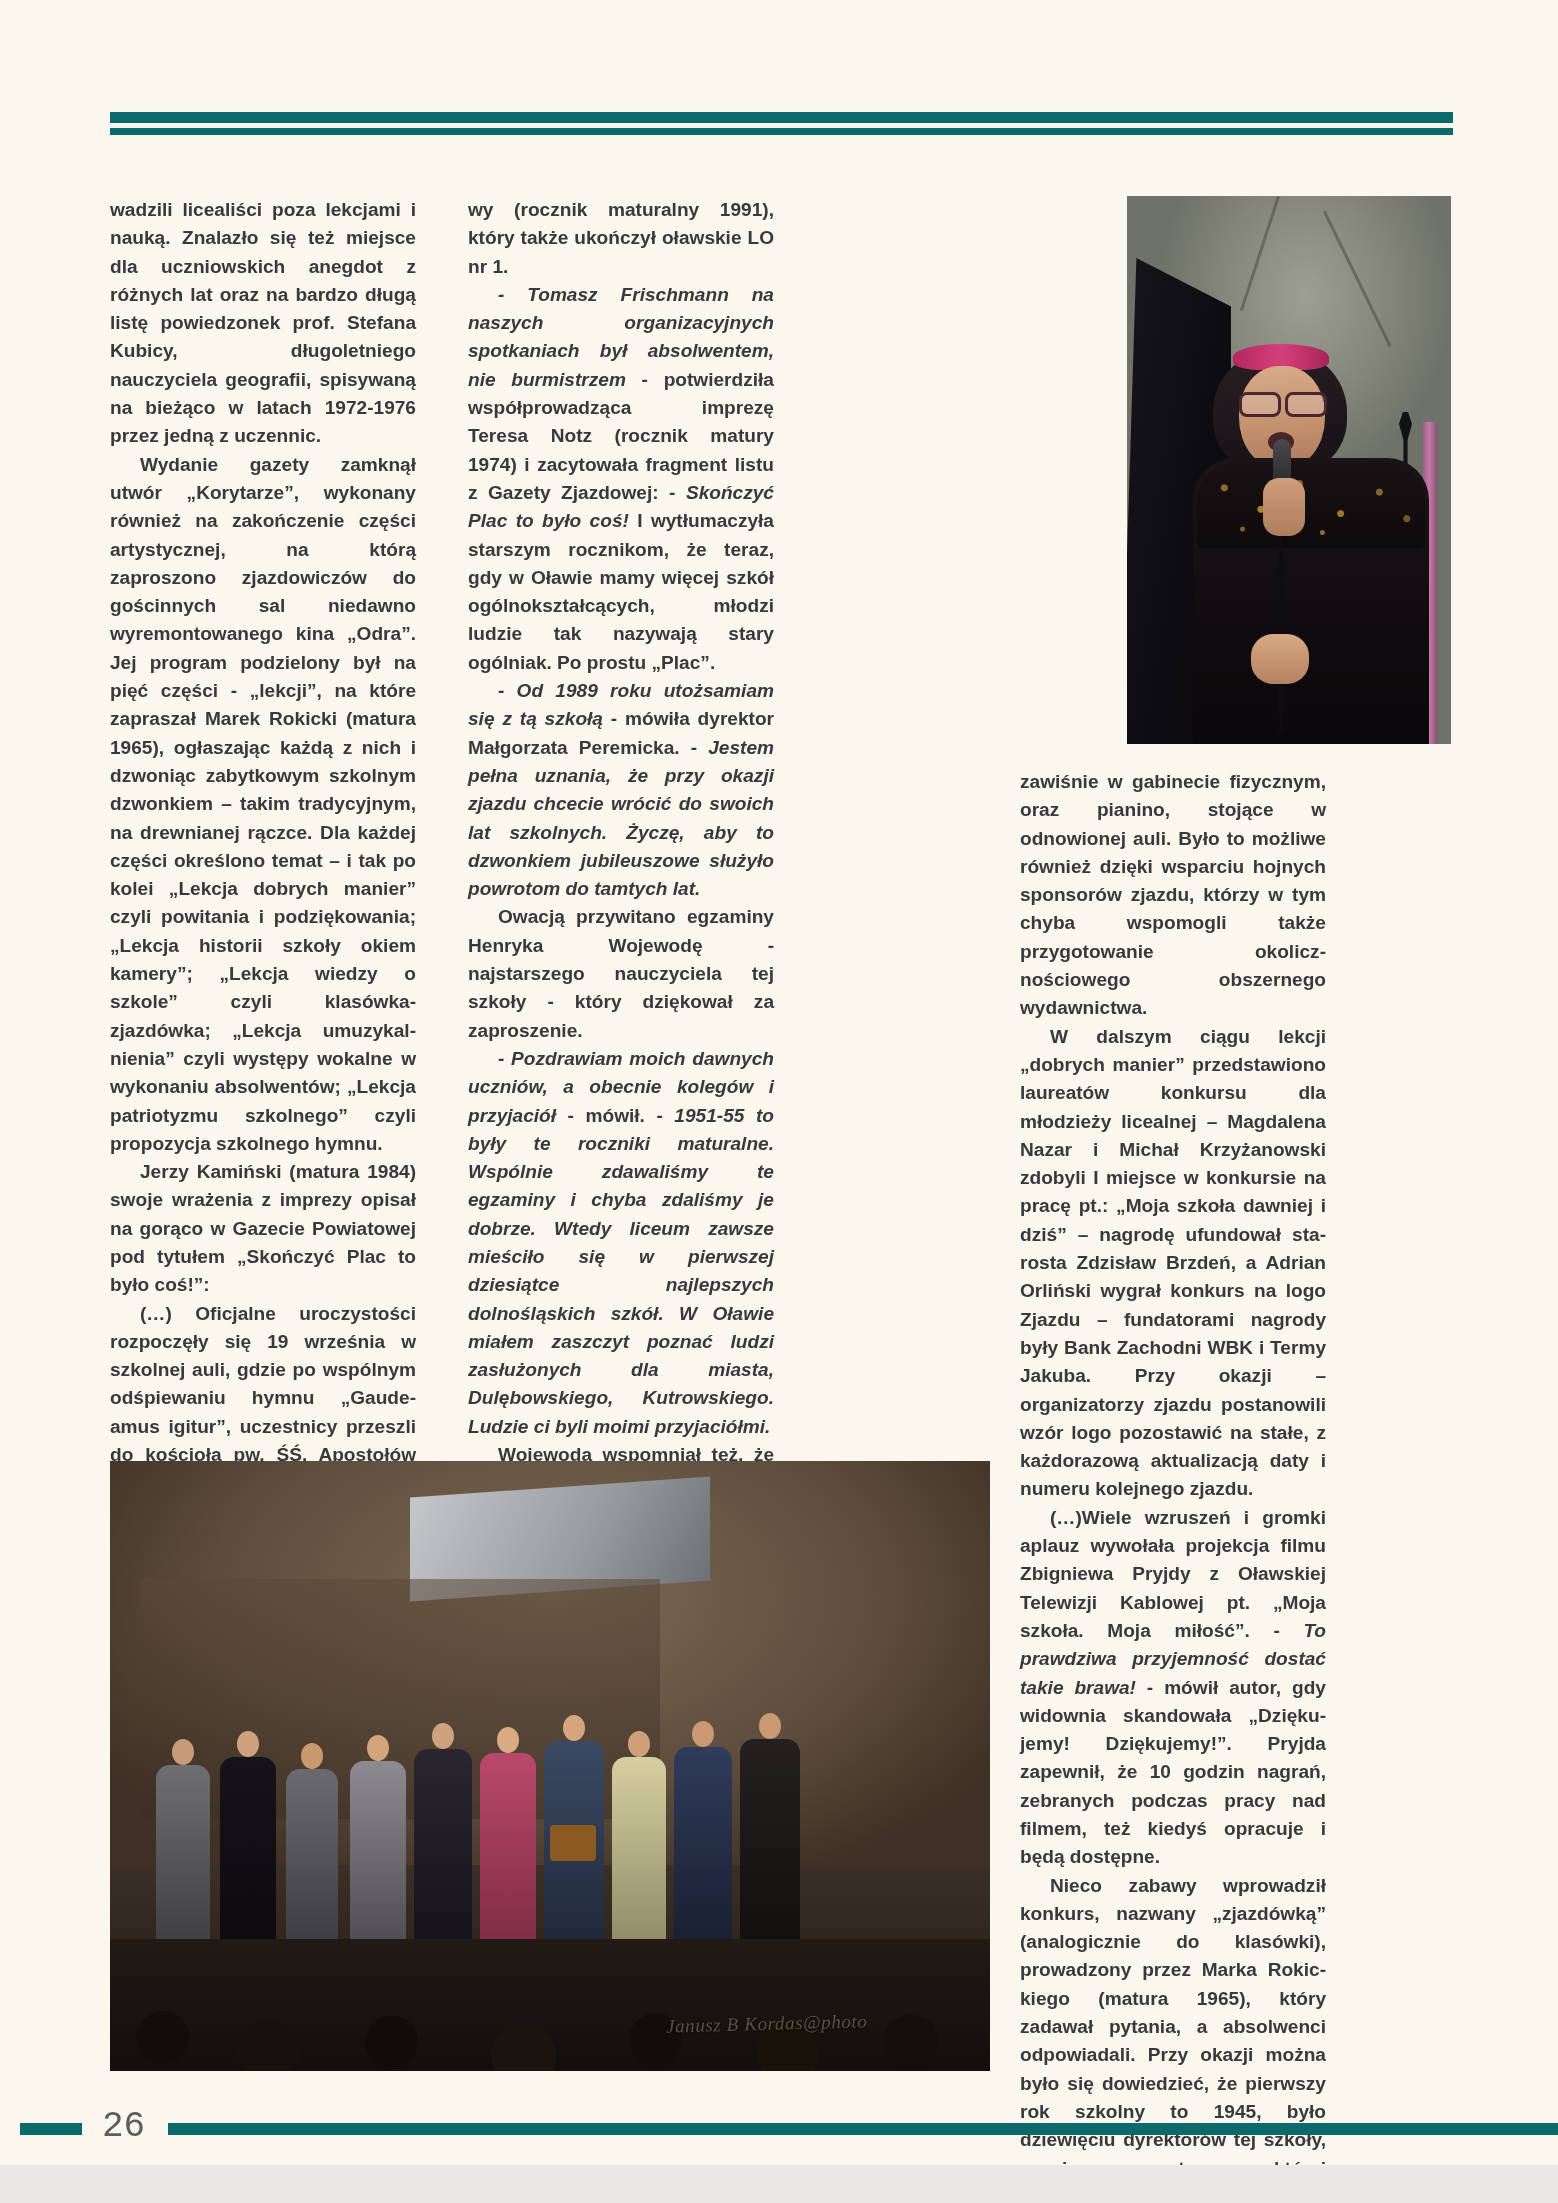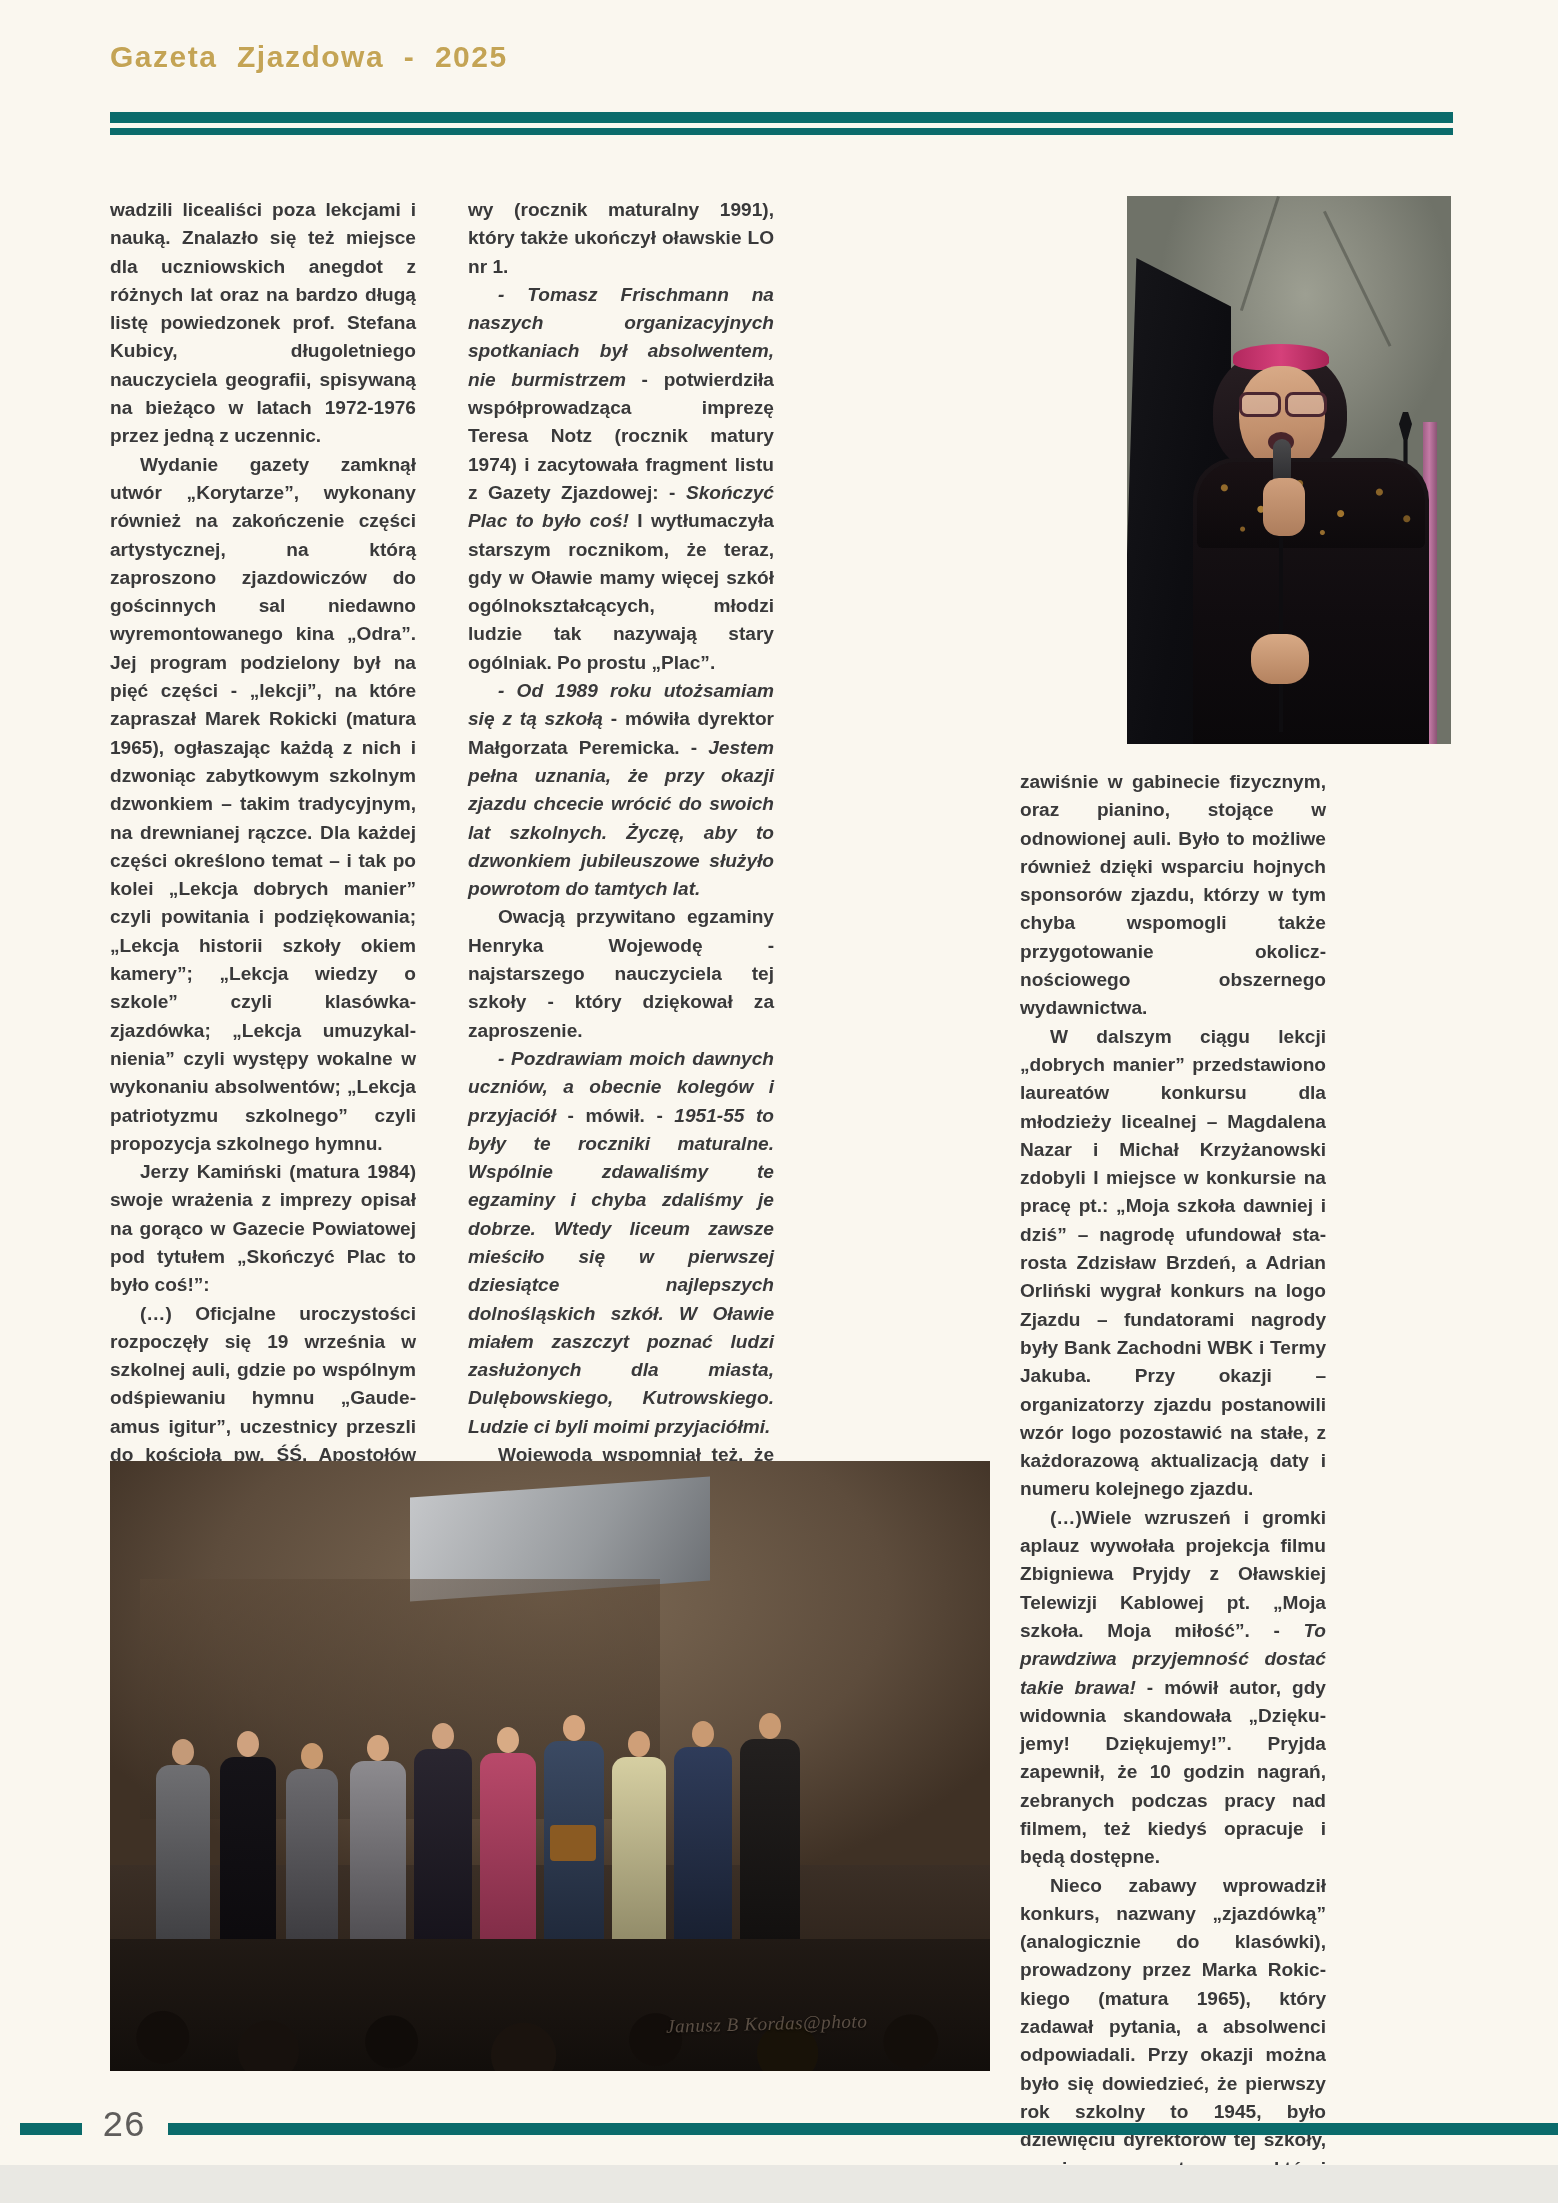--- a/index.html
+++ b/index.html
@@ -311,23 +311,20 @@
     position: absolute;
     left: 0; bottom: 0; width: 1558px; height: 38px;
     background: #e9e8e3;
   }
 </style>
 </head>
 <body>
 
 <div class="page">
 
-  <div class="masthead">
-    <div class="masthead-title">Gazeta  Zjazdowa  -  2025</div>
-  </div>
 
   <div class="rule-group">
     <div class="rule-thick"></div>
     <div class="rule-gap"></div>
     <div class="rule-thin"></div>
   </div>
 
   <div class="col col-1">
     <p class="cont">wadzili licealiści poza lekcjami i nauką. Znalazło się też miejsce dla uczniowskich anegdot z różnych lat oraz na bardzo dłu­gą listę powiedzonek prof. Stefana Kubicy, długoletniego nauczyciela geografii, spisy­waną na bieżąco w latach 1972-1976 przez jedną z uczennic.</p>
     <p>Wydanie gazety zamknął utwór „Kory­tarze”, wykonany również na zakończenie części artystycznej, na którą zaproszono zjazdowiczów do gościnnych sal niedaw­no wyremontowanego kina „Odra”. Jej program podzielony był na pięć części -  „lekcji”, na które zapraszał Marek Rokic­ki (matura 1965), ogłaszając każdą z nich i dzwoniąc zabytkowym szkolnym dzwonkiem – takim tradycyjnym, na drewnianej rączce. Dla każdej części określono temat – i tak po kolei  „Lekcja dobrych manier” czyli powita­nia i podziękowania; „Lekcja historii szkoły okiem kamery”; „Lekcja wiedzy o szkole” czyli klasówka-zjazdówka; „Lekcja umuzykal­nienia” czyli występy wokalne w wykonaniu absolwentów; „Lekcja patriotyzmu szkolne­go” czyli propozycja szkolnego hymnu.</p>

